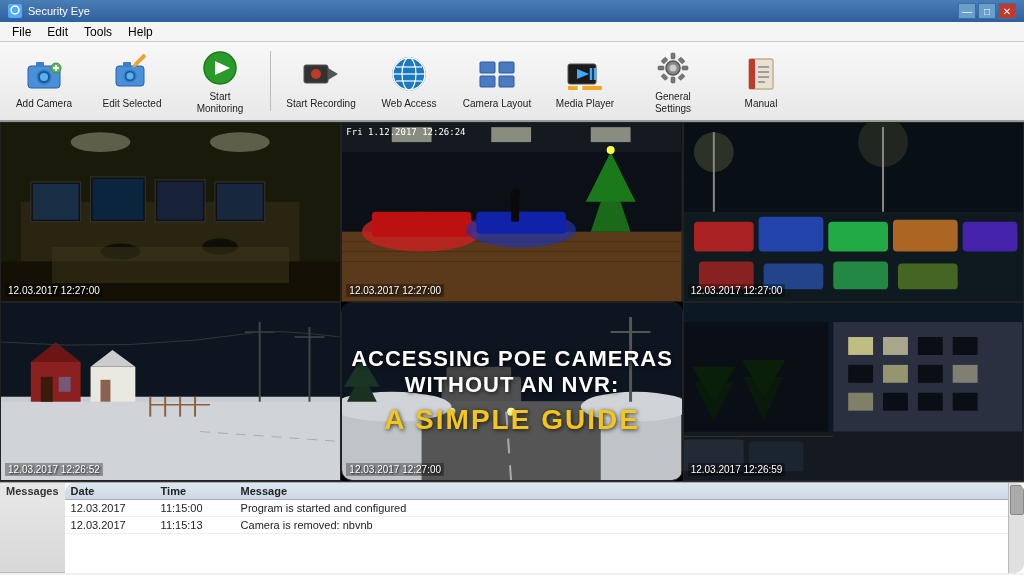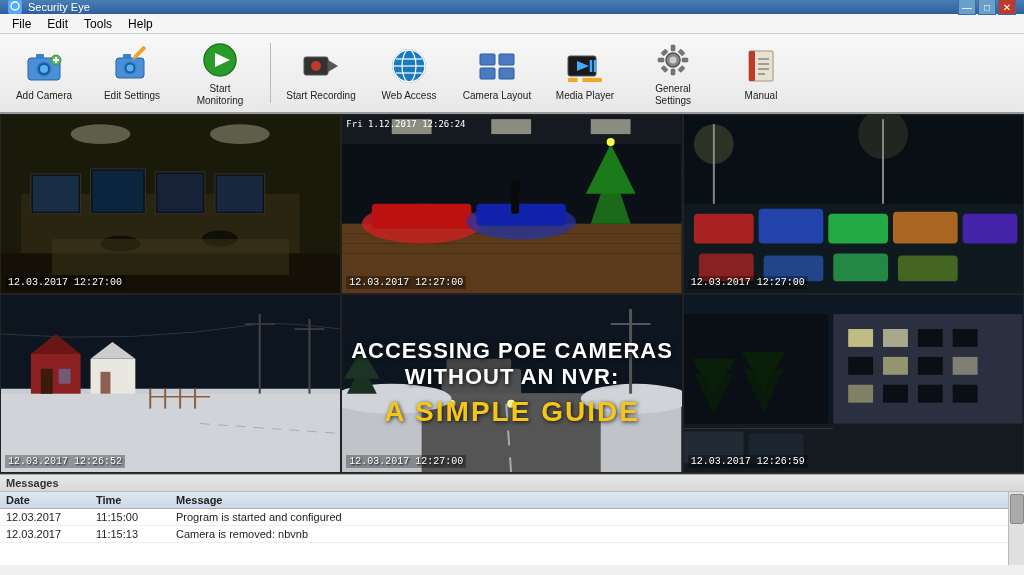--- a/index.html
+++ b/index.html
@@ -9,21 +9,21 @@
       overflow: hidden;
       font-family: 'Segoe UI', Arial, sans-serif;
       font-size: 12px;
       background: #f0f0f0;
       user-select: none;
     }
 
     
     .title-bar {
       background: linear-gradient(to bottom, #4a7eb5, #2e5f9e);
-      height: 14px;
+      height: 22px;
       display: flex;
       align-items: center;
       padding: 0 8px;
       color: white;
       font-size: 11px;
     }
     .title-bar-icon {
       width: 14px;
       height: 14px;
       background: #5af;
@@ -123,21 +123,21 @@
       background: #111;
     }
 
     
     .cam-timestamp {
       position: absolute;
       bottom: 4px;
       left: 4px;
       color: #fff;
       font-size: 10px;
-      font-family: Liberation Mono, monospace;
+      font-family: Liberation Sans, sans-serif;
       text-shadow: 1px 1px 2px #000;
       background: rgba(0,0,0,0.3);
       padding: 1px 3px;
     }
     .cam-recording-indicator {
       position: absolute;
       top: 4px;
       left: 4px;
       color: #ff4444;
       font-size: 10px;
@@ -211,21 +211,21 @@
       inset: 0;
       background: linear-gradient(180deg, #050a10 0%, #0a1520 40%, #0f1a25 100%);
     }
 
     
     .messages-panel {
       background: #fff;
       height: 91px;
       border-top: 1px solid #aaa;
       display: flex;
-      flex-direction: column;
+      flex-direction: row;
     }
     .messages-header {
       background: linear-gradient(to bottom, #e8e8e8, #d8d8d8);
       border-bottom: 1px solid #bbb;
       padding: 2px 6px;
       font-size: 11px;
       font-weight: bold;
       color: #333;
     }
     .messages-columns {
@@ -258,20 +258,21 @@
       width: 14px; height: 30px;
       background: #aaa;
       border: 1px solid #888;
       border-radius: 2px;
       margin: 2px auto;
     }
     .messages-table-wrap {
       position: relative;
       flex: 1;
       overflow: hidden;
+      border-radius: 9px;
     }
   </style>
 </head>
 <body>
 
 <div class="title-bar">
   <div class="title-bar-icon">
     <svg width="12" height="12" viewBox="0 0 12 12">
       <circle cx="6" cy="5" r="4" fill="none" stroke="#fff" stroke-width="1.5"></circle>
       <circle cx="6" cy="5" r="2" fill="#5af"></circle>
@@ -316,21 +317,21 @@
         <rect x="4" y="12" width="28" height="20" rx="3" fill="#4a90d9" stroke="#2a60a9" stroke-width="1"></rect>
         <circle cx="18" cy="22" r="6" fill="#1a5a99" stroke="#3a80c9" stroke-width="1.5"></circle>
         <circle cx="18" cy="22" r="3.5" fill="#5ab0f0"></circle>
         <rect x="11" y="8" width="8" height="5" rx="1" fill="#3a80c9"></rect>
         <g transform="translate(26,8) rotate(45)">
           <rect x="-2" y="-10" width="4" height="14" rx="1" fill="#f0a030"></rect>
           <polygon points="-2,4 2,4 0,8" fill="#f0a030"></polygon>
         </g>
       </svg>
     </div>
-    <span class="toolbar-label">Edit Settings</span>
+    <span class="toolbar-label">Edit Selected</span>
   </div>
 
   <div class="toolbar-btn">
     <div class="toolbar-icon">
       <svg width="40" height="40" viewBox="0 0 40 40">
         <circle cx="20" cy="20" r="16" fill="#2a9a2a" stroke="#1a7a1a" stroke-width="1.5"></circle>
         <polygon points="15,13 15,27 30,20" fill="white"></polygon>
       </svg>
     </div>
     <span class="toolbar-label">Start Monitoring</span>
@@ -549,21 +550,21 @@
         <line x1="295" y1="35" x2="325" y2="35" stroke="#444" stroke-width="1.5"></line>
 
         <path d="M 0,40 Q 130,50 260,30 Q 285,28 341,35" fill="none" stroke="#333" stroke-width="1"></path>
 
         <line x1="200" y1="130" x2="341" y2="140" stroke="#aaa" stroke-width="1" stroke-dasharray="10,8"></line>
       </svg>
     </div>
     <span class="cam-timestamp">12.03.2017  12:26:52</span>
   </div>
 
-  <div class="camera-cell" style="position:relative;">
+  <div class="camera-cell" style="position:relative;border-radius:11px;">
     <div style="position:absolute;inset:0;">
       <svg width="100%" height="100%" viewBox="0 0 341 180" preserveAspectRatio="xMidYMid slice" style="position:absolute;inset:0;">
         <rect x="0" y="0" width="341" height="180" fill="#0d1520"></rect>
 
         <rect x="0" y="0" width="341" height="100" fill="#0d1520"></rect>
 
         <rect x="0" y="100" width="341" height="80" fill="#c0c4c8"></rect>
 
         <rect x="80" y="100" width="180" height="80" fill="#555"></rect>
 

